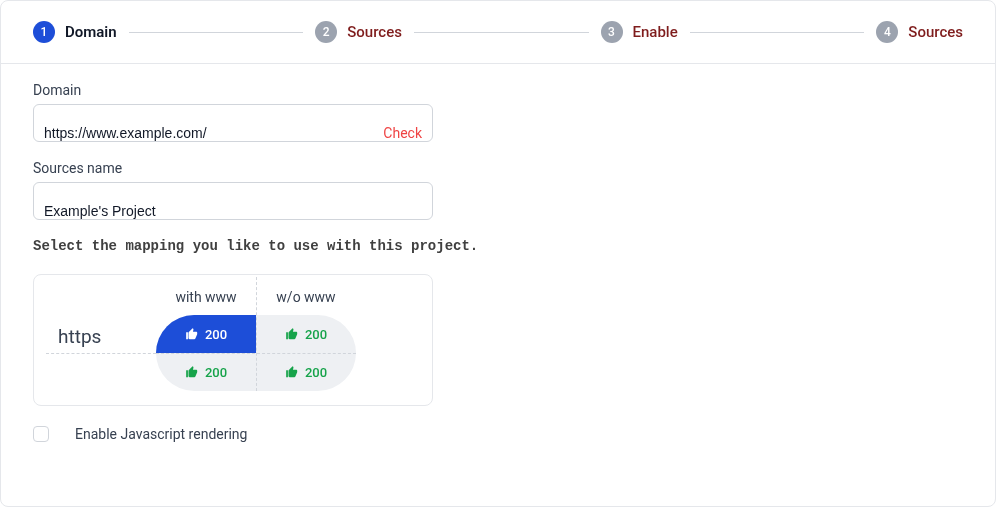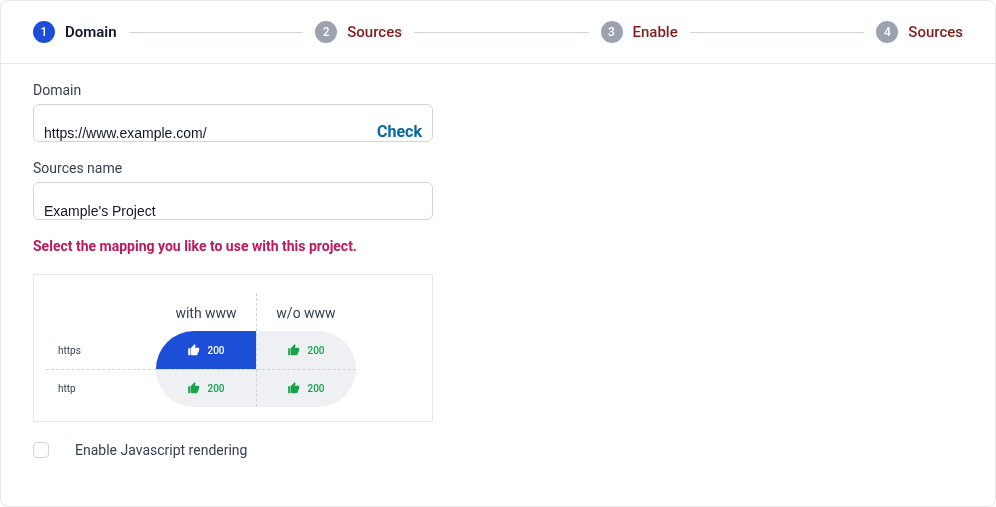--- a/index.html
+++ b/index.html
@@ -81,53 +81,54 @@
   }
   .text-input {
     flex: 1;
     border: none;
     outline: none;
     font-size: 14px;
     color: #111827;
     background: transparent;
   }
   .check-link {
-    color: #0369a1;
+    color: #ef4444;
+    font-weight: 400;
+    font-size: 14px;
+    cursor: pointer;
+  }
+  .mapping-title {
+    font-size: 14px;
     font-weight: 700;
-    font-size: 16px;
-    cursor: pointer;
-  }
-  .mapping-title {
-    font-size: 14px;
-    font-weight: 700;
-    color: #be185d;
+    color: #404040;
     margin-bottom: 4px;
+    font-family: Liberation Mono, monospace;
   }
   
   .mapping-box {
     border: 1px solid #e5e7eb;
-    border-radius: 0;
-    padding: 30px 12px 14px 12px;
+    border-radius: 8px;
+    padding: 14px 12px 14px 12px;
     max-width: 400px;
     margin-bottom: 20px;
     margin-top: 20px;
   }
   .mapping-grid {
     display: grid;
     grid-template-columns: 110px 100px 100px;
     align-items: center;
   }
   .grid-header {
     text-align: center;
     font-size: 14px;
     color: #374151;
     padding-bottom: 10px;
   }
   .row-label {
-    font-size: 10px;
+    font-size: 19px;
     color: #374151;
     padding: 10px 12px;
     text-align: left;
   }
   .pill-area {
     grid-column: 2 / span 2;
     grid-row: 2 / span 2;
     position: relative;
     height: 76px;
   }
@@ -142,21 +143,21 @@
     inset: 0;
     display: grid;
     grid-template-columns: 1fr 1fr;
     grid-template-rows: 1fr 1fr;
   }
   .pill-cell {
     display: flex;
     align-items: center;
     justify-content: center;
     gap: 6px;
-    font-size: 10px;
+    font-size: 13px;
     font-weight: 500;
     cursor: pointer;
     position: relative;
   }
   .pill-cell.selected {
     background: #1d4ed8;
     color: #fff;
     border-top-left-radius: 40px;
   }
   .pill-cell .thumb { font-size: 13px; }
@@ -278,21 +279,20 @@
 
     <div class="mapping-title">Select the mapping you like to use with this project.</div>
 
     <div class="mapping-box">
       <div class="mapping-grid">
         <div></div>
         <div class="grid-header">with www</div>
         <div class="grid-header">w/o www</div>
 
         <div class="row-label">https</div>
-        <div class="row-label" style="grid-row:3;">http</div>
 
         <div class="pill-area">
           <div class="pill-bg"></div>
           <div class="divider-v"></div>
           <div class="divider-h-inner"></div>
           <div class="divider-h-outer"></div>
           <div class="pill-grid">
             <div class="pill-cell selected">
               <span class="thumb">
                 <svg class="thumb-svg" viewBox="0 0 24 24" fill="currentColor">

